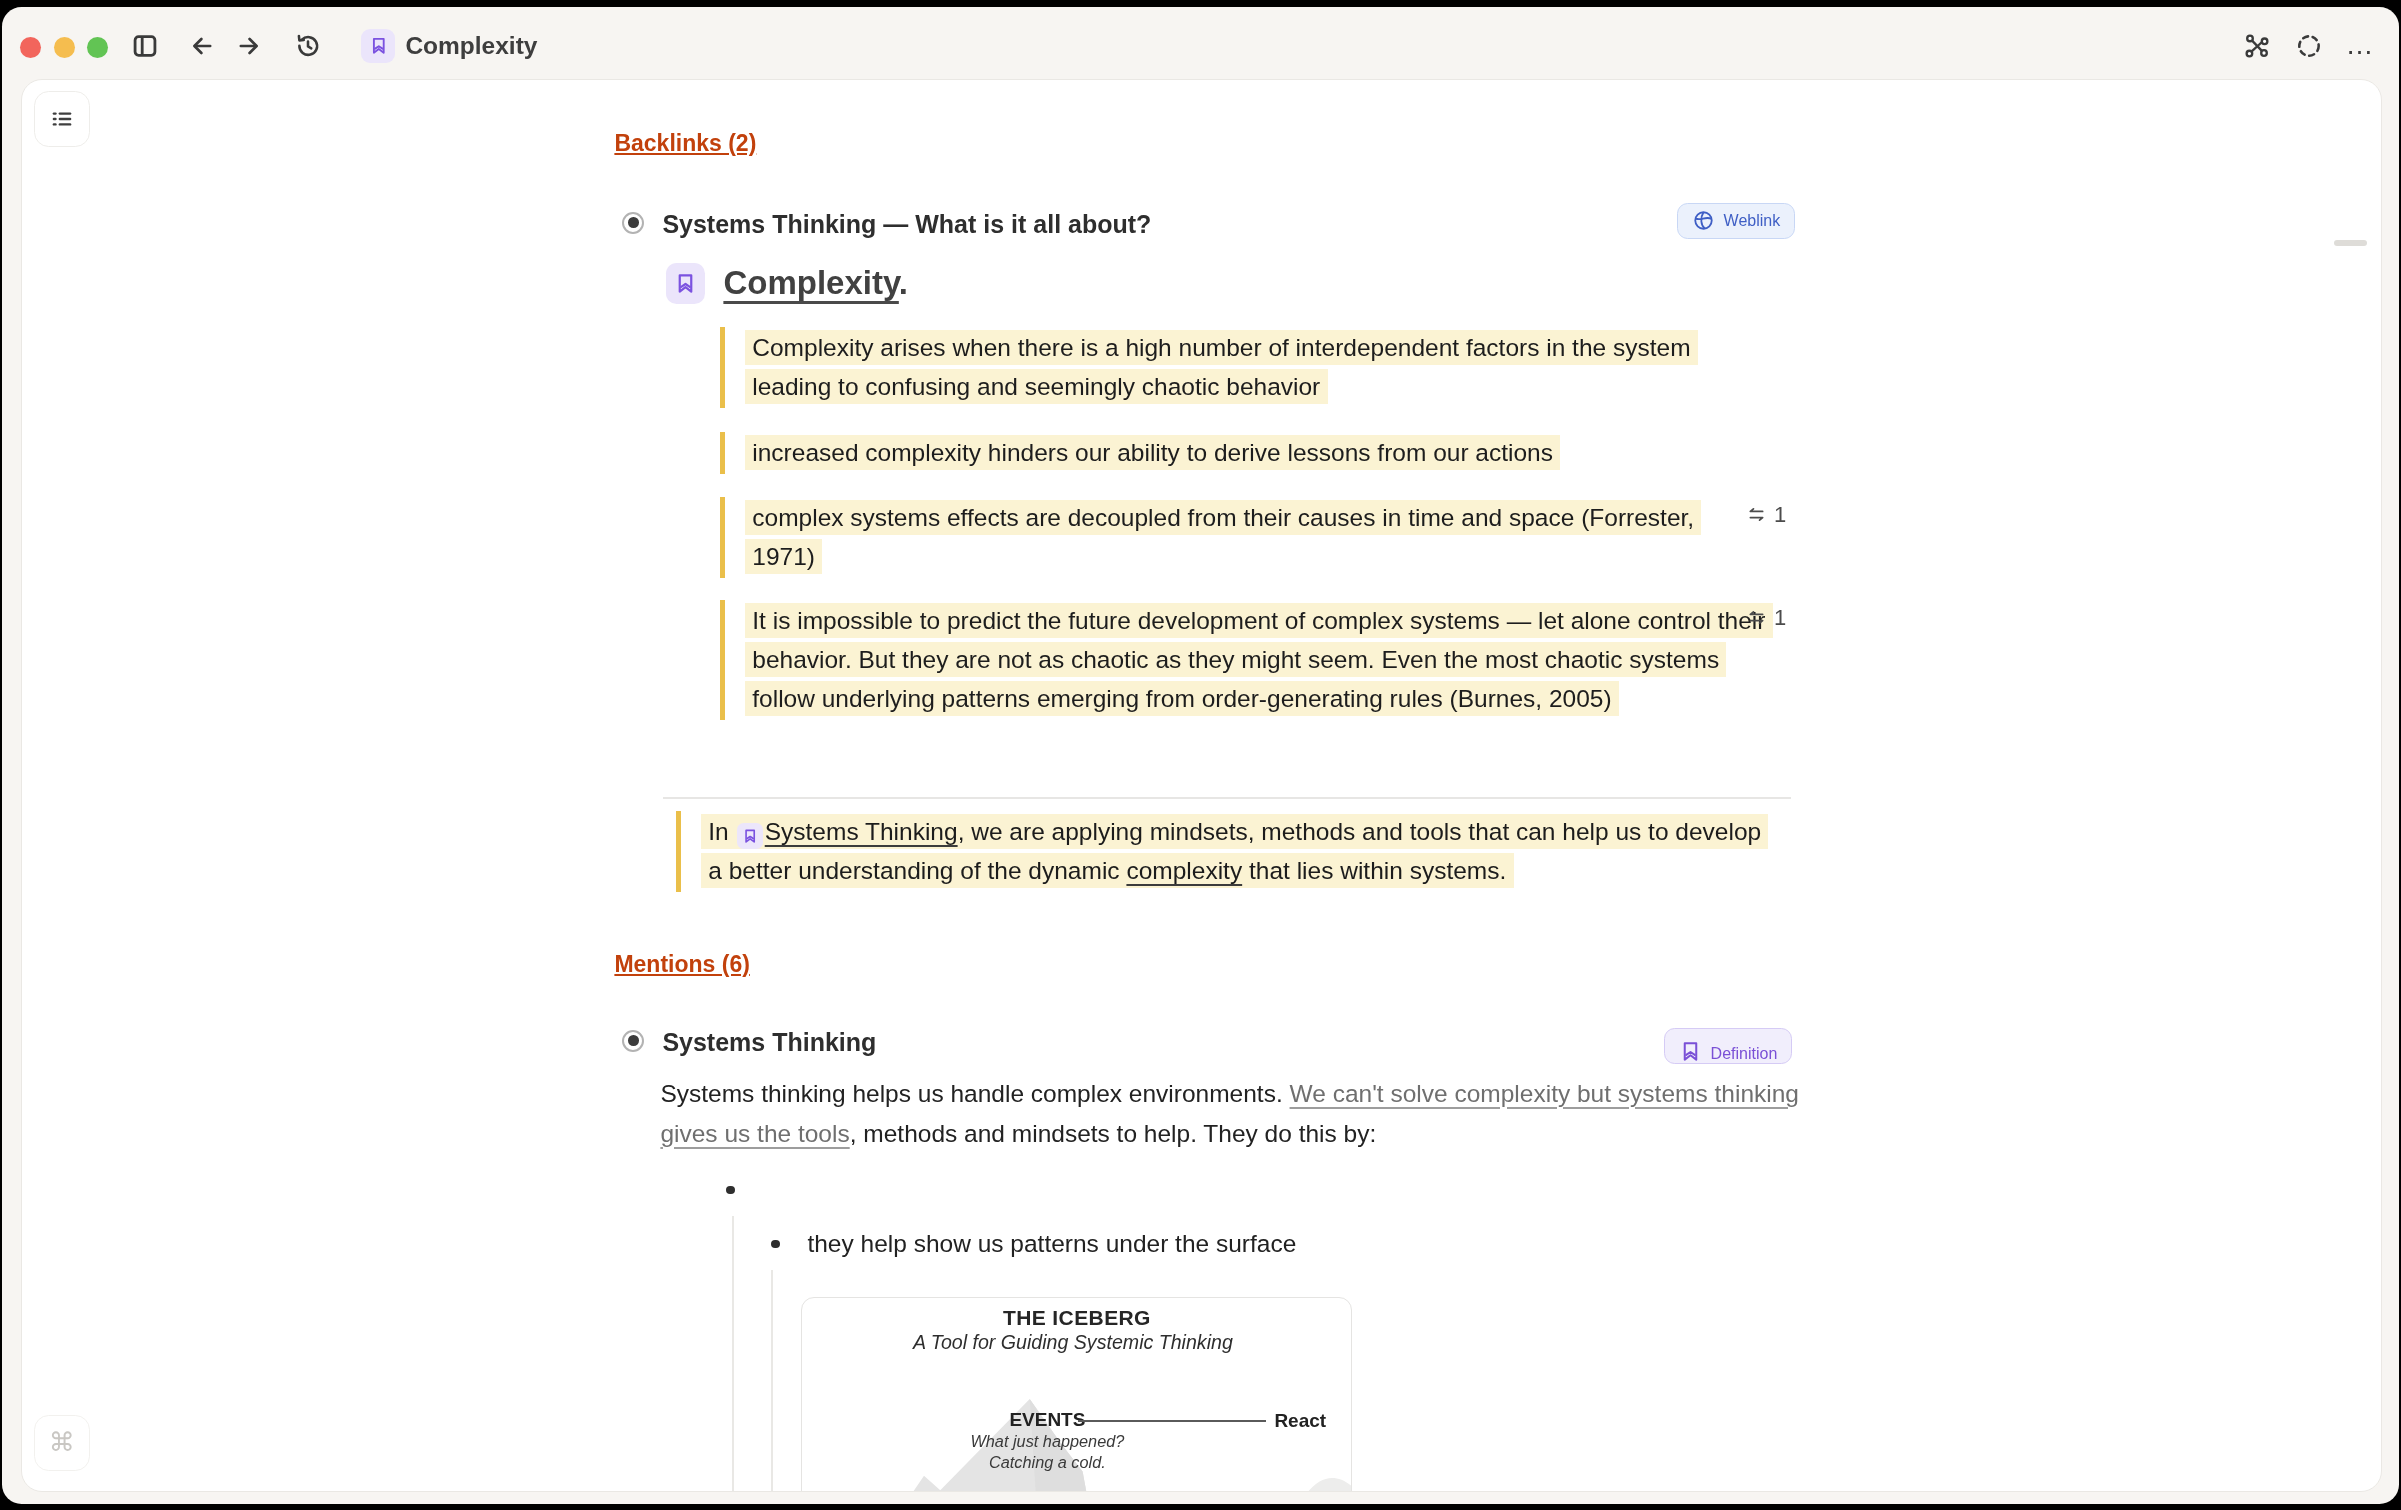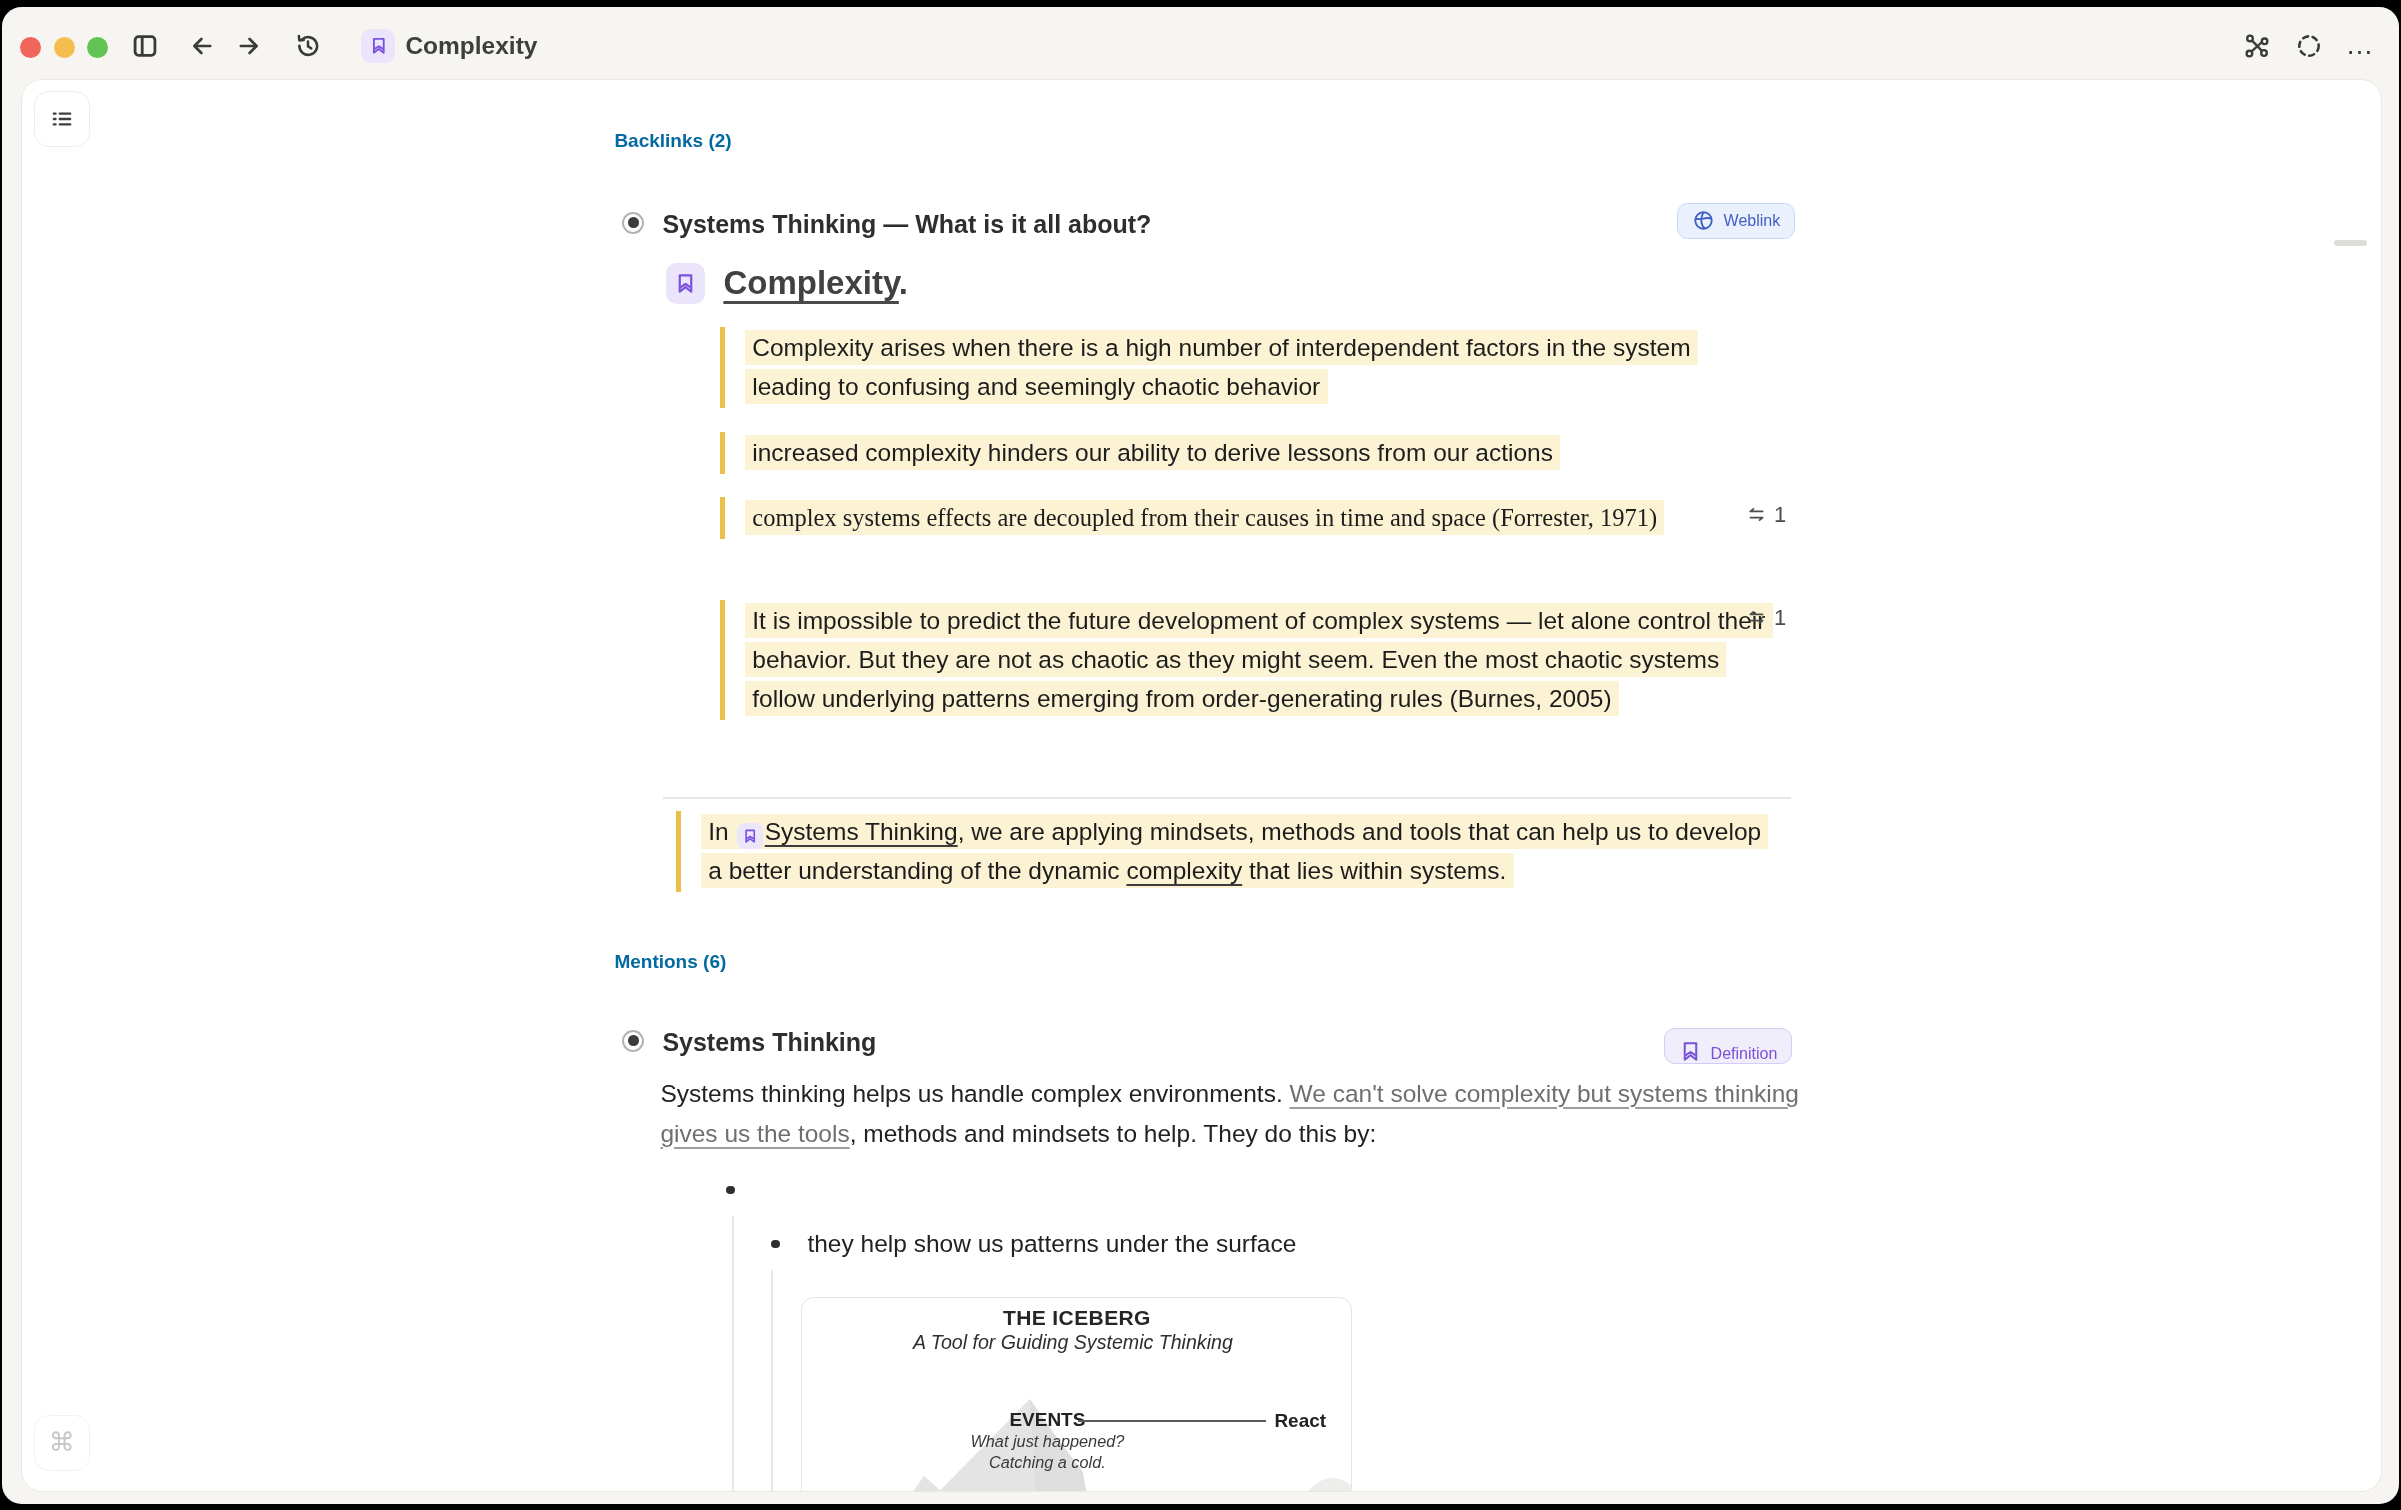--- a/index.html
+++ b/index.html
@@ -19,41 +19,41 @@
   .tb-title{position:absolute;left:403px;top:25px;font-size:24.5px;font-weight:600;color:#3e3e3e;}
   .dots{font-size:28px;color:#3a3a3a;letter-spacing:1.6px;line-height:16.3px;}
 
   
   .note-card{position:absolute;left:19px;top:72px;width:2359px;height:1411px;background:#fff;border:1.6px solid #eae8e4;border-radius:21px;overflow:hidden;}
   .sq-btn{position:absolute;width:54px;height:54px;border:1.6px solid #eeedea;border-radius:14.7px;background:#fff;display:flex;align-items:center;justify-content:center;}
   .toc-btn{left:11.4px;top:11.4px;}
   .cmd-btn{left:11.4px;top:1335px;color:#c9c7c3;font-size:26px;border-color:#f2f1ee;}
   .scroll-pill{position:absolute;left:2312px;top:160px;width:33px;height:6.5px;border-radius:3.3px;background:#dedcd8;}
 
-  .section-heading{position:absolute;font-size:19px;font-weight:600;color:#0369a1;}
+  .section-heading{position:absolute;font-size:23px;font-weight:600;color:#c2410c;text-decoration:underline;}
   .radio{position:absolute;width:22px;height:22px;border:2px solid #b3b3b3;border-radius:50%;box-sizing:border-box;}
   .radio::after{content:"";position:absolute;left:50%;top:50%;width:10.6px;height:10.6px;margin:-5.3px 0 0 -5.3px;border-radius:50%;background:#3c3c3c;}
   .item-title{position:absolute;font-size:25px;font-weight:600;color:#2e2e2e;}
 
   .badge{position:absolute;height:36px;display:inline-flex;align-items:center;gap:8.2px;padding:0 14px;border-radius:10.6px;font-size:16px;box-sizing:border-box;}
   .badge svg{width:23px;height:23px;}
   .badge-weblink{background:#ebf1fc;border:1.6px solid #c8d7f5;color:#3f5fc5;}
   .badge-definition{background:#f1eefc;border:1.6px solid #d5cbf5;color:#7a50d6;}
 
   .note-heading{position:absolute;left:644px;top:183px;display:flex;align-items:center;gap:18px;}
   .note-heading .hchip{width:39px;height:41px;border-radius:10.6px;background:#ebe5fb;display:flex;align-items:center;justify-content:center;}
   .note-heading .hchip svg{width:23px;height:23px;}
   .note-heading .htext{font-size:33px;font-weight:700;color:#414141;}
   .note-heading .htext .u{text-decoration:underline;text-decoration-thickness:2.9px;text-underline-offset:7.3px;text-decoration-color:#4a4a4a;}
 
   .quote{position:absolute;left:698px;border-left:5.7px solid #eabf4a;padding:1.6px 0 1.6px 19.6px;}
   .hl{background:#fbf3d3;-webkit-box-decoration-break:clone;box-decoration-break:clone;padding:4.1px 7.3px;font-size:24.5px;line-height:39px;color:#1d1d1d;}
   .q1{width:980px;top:247px;}
   .q2{top:352px;}
-  .q3{width:980px;top:417px;font-family:Liberation Serif, serif;}
+  .q3{width:980px;top:417px;}
   .q4{width:1024px;top:520px;}
 
   .ref-count{position:absolute;left:1724px;display:flex;align-items:center;gap:6.5px;color:#4c4c4c;font-size:22px;}
   .ref-count svg{width:21px;height:21px;}
 
   .divider{position:absolute;left:641px;top:717px;width:1128px;height:2px;background:#e7e6e4;}
 
   .context{left:654px;top:731px;width:1061px;}
   .context .hl{color:#1c1c1c;margin-top:19px;}
   .link-dark{color:#1c1c1c;text-decoration:underline;text-decoration-thickness:2px;text-underline-offset:4.9px;text-decoration-color:#3c3c3c;}

